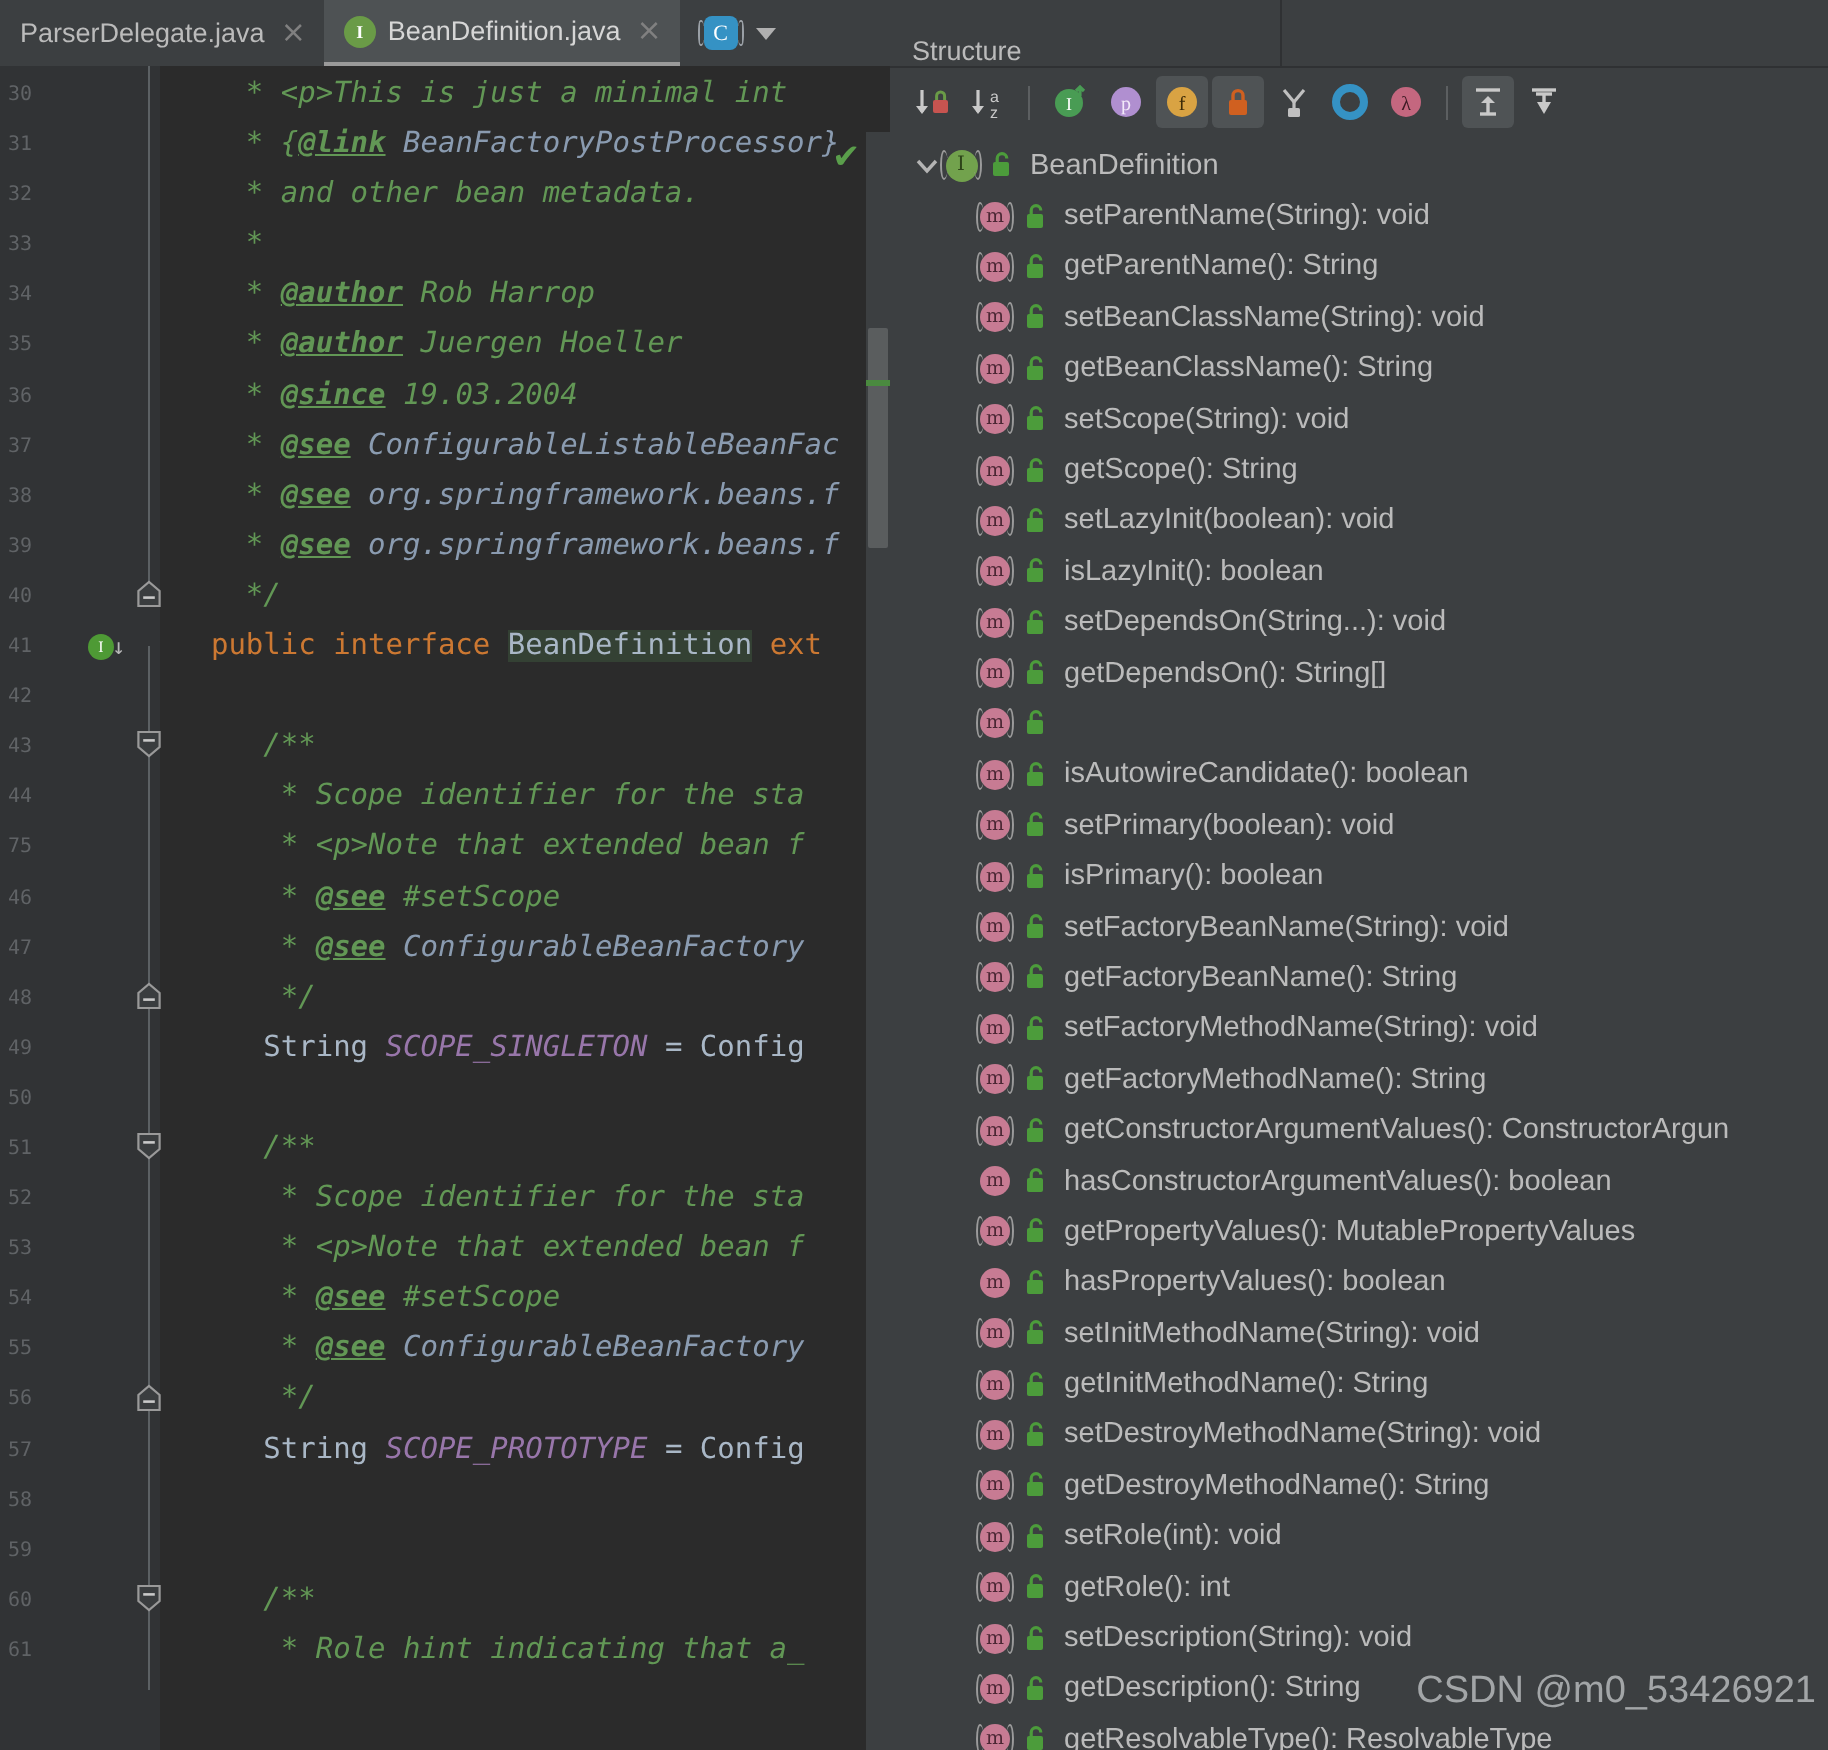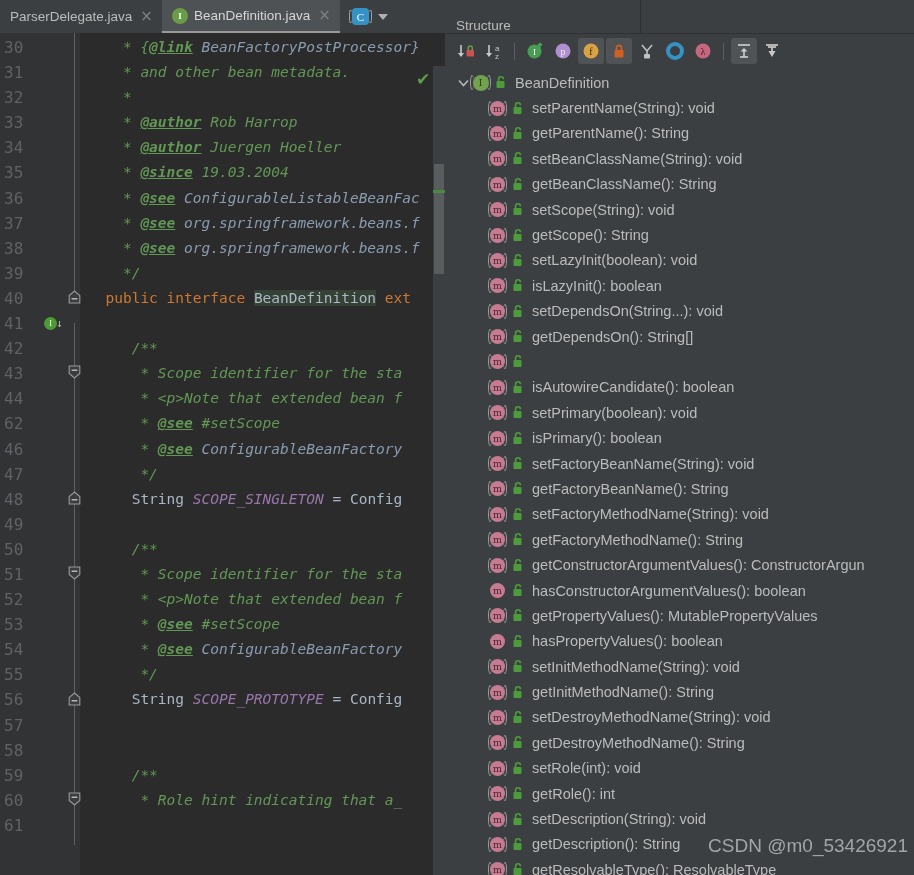--- a/index.html
+++ b/index.html
@@ -134,21 +134,21 @@
     display: flex;
     flex-direction: column;
     padding-top: 2px;
   }
   .gln {
     height: 25.1px;
     line-height: 25.1px;
     text-align: left;
     padding-left: 4px;
     color: #606366;
-    font-size: 16px;
+    font-size: 10px;
     font-family: "DejaVu Sans Mono", monospace;
     position: relative;
   }
   
   #foldcol {
     position: absolute;
     top: 0; bottom: 0;
     left: 68px;
     width: 14px;
   }
@@ -434,21 +434,21 @@
               <div class="gln">35</div>
               <div class="gln">36</div>
               <div class="gln">37</div>
               <div class="gln">38</div>
               <div class="gln">39</div>
               <div class="gln">40</div>
               <div class="gln">41</div>
               <div class="gln">42</div>
               <div class="gln">43</div>
               <div class="gln">44</div>
-              <div class="gln">62</div>
+              <div class="gln">75</div>
               <div class="gln">46</div>
               <div class="gln">47</div>
               <div class="gln">48</div>
               <div class="gln">49</div>
               <div class="gln">50</div>
               <div class="gln">51</div>
               <div class="gln">52</div>
               <div class="gln">53</div>
               <div class="gln">54</div>
               <div class="gln">55</div>
@@ -501,20 +501,21 @@
                   <line x1="3.6" y1="5.2" x2="9.4" y2="5.2" stroke="#c9c9c9" stroke-width="1.3"></line>
                 </svg>
               </div>
             </div>
         <div class="gutter-iface-mark" style="top: 282.1px;">
               <span class="mini-iface">I</span>
               <span class="mini-arrow">↓</span>
             </div>
           </div>
         <div id="codetext">
+            <div class="cl"><span class="cmt">    * </span><span class="cmt">&lt;p&gt;This is just a minimal int</span></div>
             <div class="cl"><span class="cmt">    * {</span><span class="cmt-tag">@link</span><span class="cmt"> </span><span class="cmt-ref">BeanFactoryPostProcessor}</span></div>
             <div class="cl"><span class="cmt">    * and other bean metadata.</span></div>
             <div class="cl"><span class="cmt">    *</span></div>
             <div class="cl"><span class="cmt">    * </span><span class="cmt-tag">@author</span><span class="cmt"> Rob Harrop</span></div>
             <div class="cl"><span class="cmt">    * </span><span class="cmt-tag">@author</span><span class="cmt"> Juergen Hoeller</span></div>
             <div class="cl"><span class="cmt">    * </span><span class="cmt-tag">@since</span><span class="cmt"> 19.03.2004</span></div>
             <div class="cl"><span class="cmt">    * </span><span class="cmt-tag">@see</span><span class="cmt"> </span><span class="cmt-ref">ConfigurableListableBeanFac</span></div>
             <div class="cl"><span class="cmt">    * </span><span class="cmt-tag">@see</span><span class="cmt"> </span><span class="cmt-ref">org.springframework.beans.f</span></div>
             <div class="cl"><span class="cmt">    * </span><span class="cmt-tag">@see</span><span class="cmt"> </span><span class="cmt-ref">org.springframework.beans.f</span></div>
             <div class="cl"><span class="cmt">    */</span></div>

